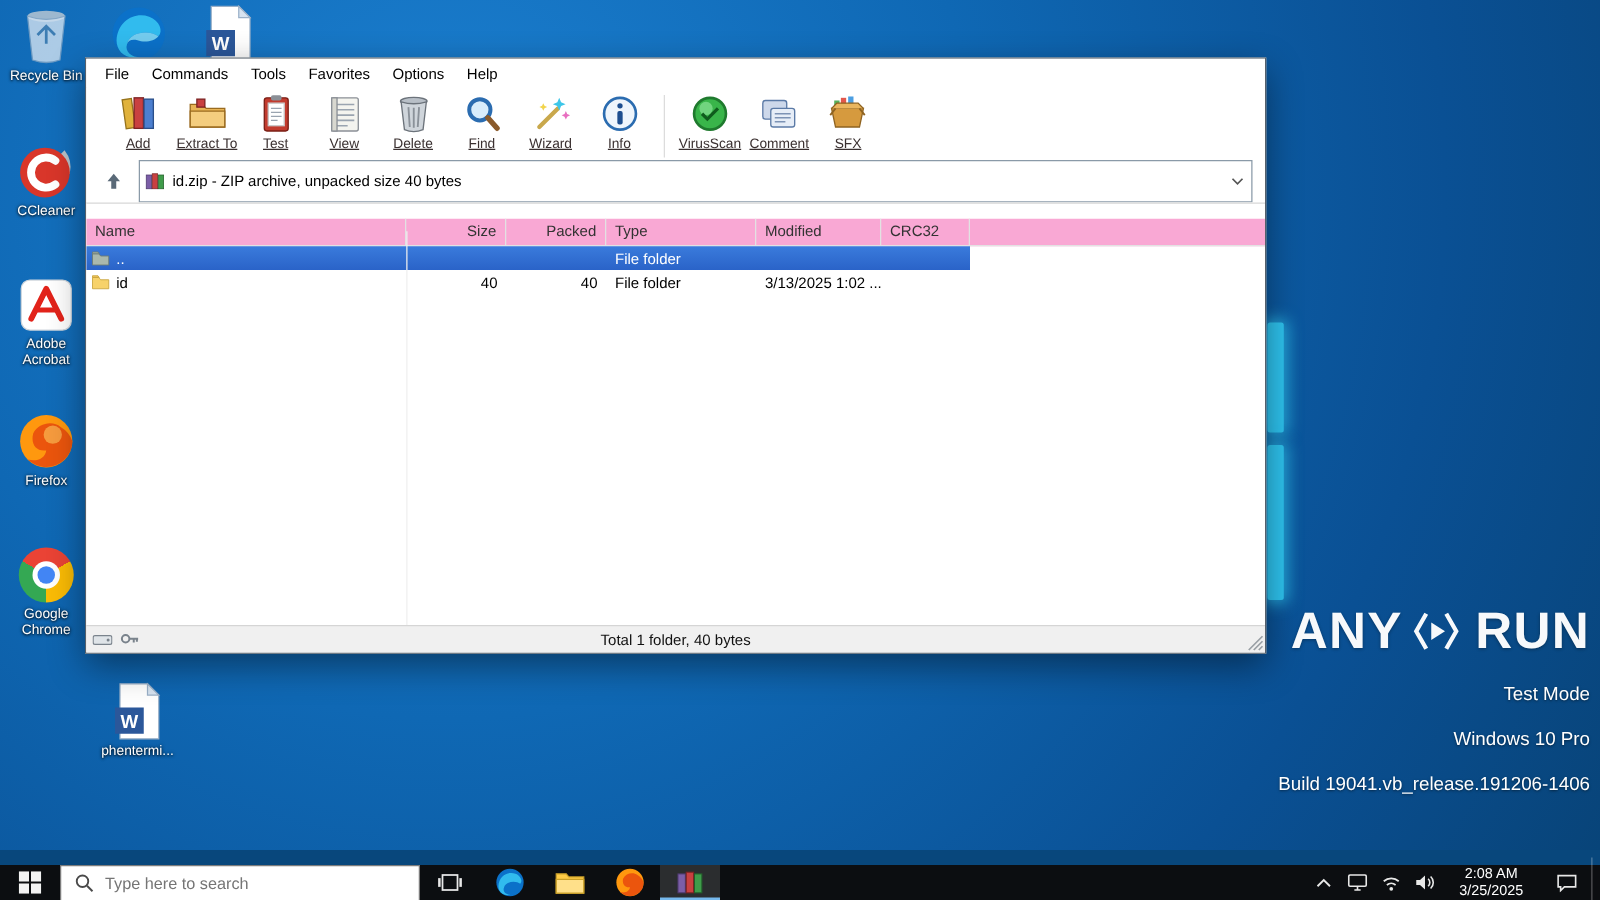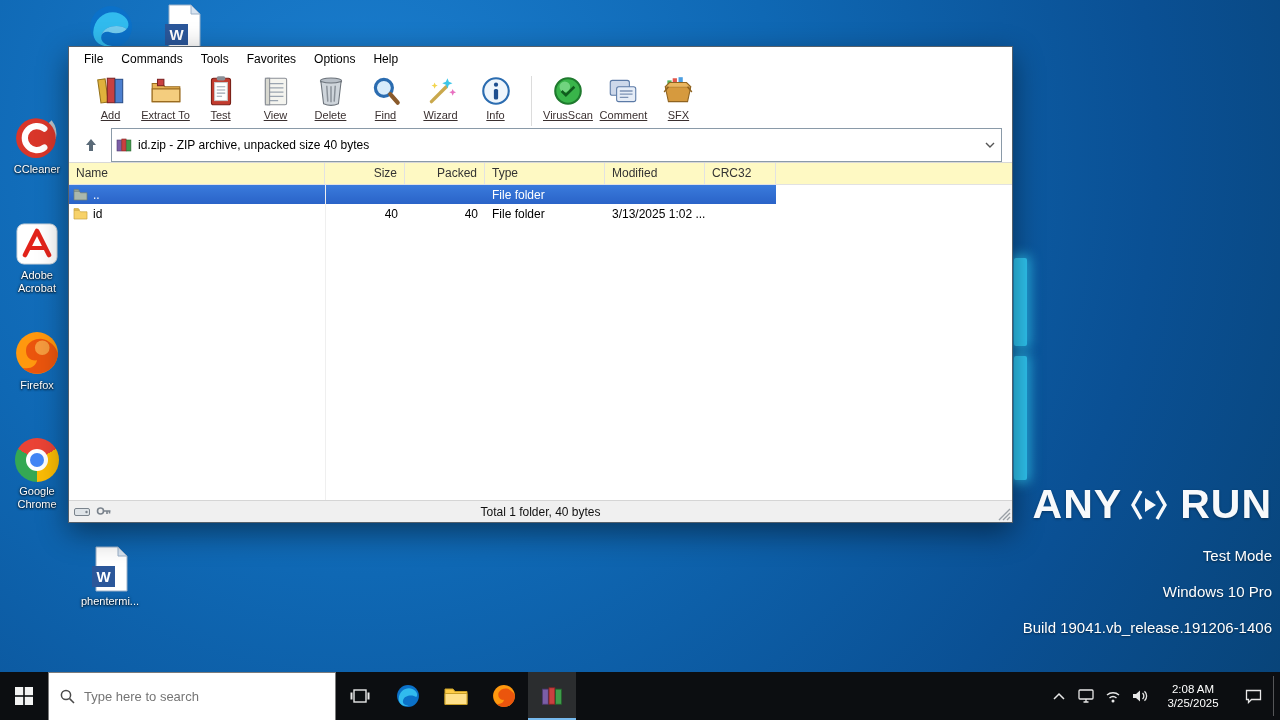--- a/index.html
+++ b/index.html
@@ -37,39 +37,39 @@
   .tb-btn { min-width:55px; padding:0 3px; display:flex; flex-direction:column; align-items:center; gap:1px; }
   .tb-btn .tb-label { font-size:11px; color:#3a3030; white-space:nowrap;text-decoration:underline; }
   .tb-sep { width:1px; height:50px; background:#dcdcdc; margin:2px 8px 0 8px; }
   .addressbar { height:30px; display:flex; align-items:center; gap:6px; padding:2px 10px 6px 8px; background:#fff; flex:0 0 auto; }
   .up-btn { width:28px; height:22px; display:flex; align-items:center; justify-content:center; }
   .combo { flex:1; height:22px; border:1px solid #8a9aa8; background:#fff; display:flex; align-items:center; gap:6px; padding:16px 4px; }
   .combo .combo-text { font-size:12px; color:#000; white-space:nowrap; overflow:hidden; }
   .combo .combo-arrow { margin-left:auto; display:flex; align-items:center; padding-right:2px; }
 
   .list { flex:1 1 auto; position:relative; border-top:1px solid #d8d8d8; background:#fff; overflow:hidden; }
-  .header-row { display:flex; height:22px; background:#fef9c3; border-bottom:1px solid #e2e2e2; }
+  .header-row { display:flex; height:22px; background:#f9a8d4; border-bottom:1px solid #e2e2e2;margin-top:12px; }
   .hcol { font-size:12px; color:#333; padding:3px 7px; border-right:1px solid #e2e2e2; white-space:nowrap; overflow:hidden; }
   .c-name { width:256px; } .c-size { width:80px; text-align:right; } .c-packed { width:80px; text-align:right; }
   .c-type { width:120px; } .c-mod { width:100px; } .c-crc { width:71px; }
   .c-fill { flex:1; border-right:none; }
   .grid-line { position:absolute; left:256px; top:22px; bottom:0; width:1px; background:#efefef; }
 
   .row { display:flex; height:19px; align-items:center; width:707px; font-size:12px; color:#000; }
   .row.selected { background:linear-gradient(#3a7bdc,#2a63c8); color:#fff; }
   .cell { padding:0 7px; white-space:nowrap; overflow:hidden; }
   .cell.name { display:flex; align-items:center; gap:5px; padding-left:4px; }
 
   .statusbar { height:22px; background:#f0f0f0; border-top:1px solid #d5d5d5; display:flex; align-items:center; padding:0 5px; position:relative; flex:0 0 auto; }
   .status-icons { display:flex; gap:6px; align-items:center; z-index:1; }
   .status-text { position:absolute; left:0; right:0; text-align:center; font-size:12px; color:#111; }
   .grip { position:absolute; right:1px; bottom:1px; }
 
   
-  #taskbar { position:absolute; left:0; bottom:0; width:1280px; height:48px; background:#0c0e11; display:flex; align-items:stretch; z-index:40; }
+  #taskbar { position:absolute; left:0; bottom:0; width:1280px; height:28px; background:#0c0e11; display:flex; align-items:stretch; z-index:40; }
   .tb-start { width:48px; display:flex; align-items:center; justify-content:center; }
   .tb-search { width:288px; background:#fff; display:flex; align-items:center; gap:9px; padding:0 11px; border:1px solid #7c7c7c; border-bottom:none; }
   .tb-search input { border:none; outline:none; flex:1; font-family:"Liberation Sans",sans-serif; font-size:13px; color:#555; background:transparent; }
   .tb-app { width:48px; display:flex; align-items:center; justify-content:center; }
   .tb-app.active { background:rgba(255,255,255,.13); box-shadow:inset 0 -2px 0 #76b9ed; }
   .tray { margin-left:auto; display:flex; align-items:center; }
   .tray-item { width:27px; height:40px; display:flex; align-items:center; justify-content:center; }
   .clock { width:80px; text-align:center; color:#fff; font-size:11.5px; line-height:1.25; }
   .action-center { width:40px; height:40px; display:flex; align-items:center; justify-content:center; }
   .show-desktop { width:7px; height:40px; border-left:1px solid rgba(255,255,255,.3); }
@@ -84,20 +84,28 @@
   .chrome-ball::after { content:""; position:absolute; inset:11px; background:#fff; border-radius:50%; }
   .chrome-ball::before { content:""; position:absolute; inset:15px; background:#4285f4; border-radius:50%; z-index:1; }
 </style>
 </head>
 <body>
 
 <div id="desktop">
   <div id="glow1" class="glow-bar"></div>
   <div id="glow2" class="glow-bar"></div>
 
+  <div class="icon-tile" style="left:0px; top:6px;">
+    <svg width="42" height="46" viewBox="0 0 42 46">
+      <ellipse cx="21" cy="7" rx="15" ry="4.5" fill="#9db8cf"></ellipse>
+      <path d="M6 7 L10 42 Q21 46 32 42 L36 7 Q21 12 6 7 Z" fill="#cfe0ef" opacity="0.82" stroke="#7fa3c4"></path>
+      <path d="M14 22 l7 -7 l7 7 M21 15 v14" fill="none" stroke="#3d7db3" stroke-width="2.2"></path>
+    </svg>
+    <div class="label">Recycle Bin</div>
+  </div>
 
   <div class="icon-tile" style="left:74px; top:4px;">
     <svg width="46" height="46" viewBox="0 0 44 44">
       <circle cx="22" cy="22" r="20" fill="#0b71c9"></circle>
       <path d="M5 27 C6 12 19 5 30 9 C38 12 41 20 37 24 C31 19 15 20 13 30 C11 36 17 40 23 40 C11 42 5 35 5 27 Z" fill="#35c1f1" opacity="0.92"></path>
       <path d="M13 30 C15 20 31 19 37 24 C34 28 26 29 21 27 C17 26 14 27 13 30 Z" fill="#8fe3f7" opacity="0.8"></path>
     </svg>
   </div>
 
   <div class="icon-tile" style="left:146px; top:4px;">

